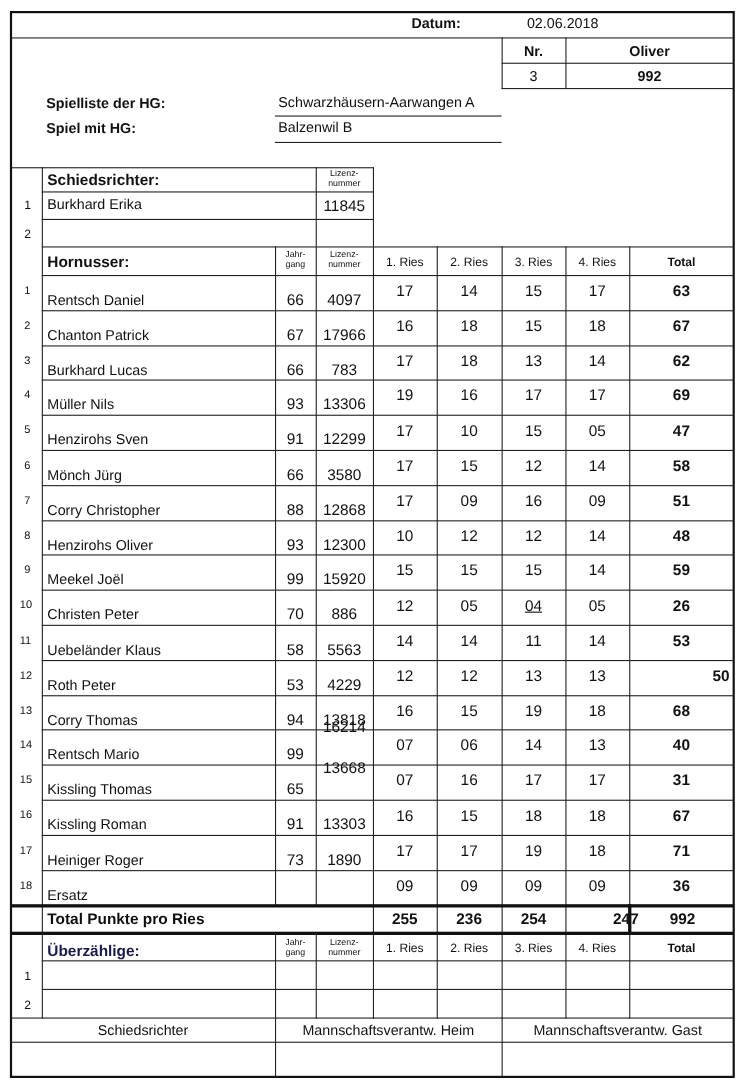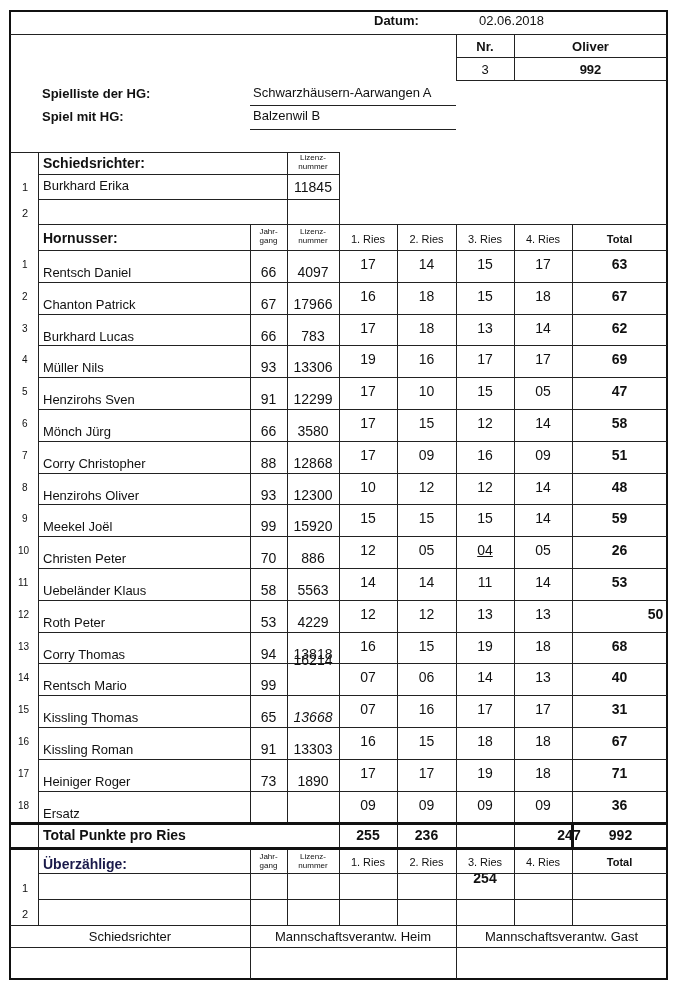--- a/index.html
+++ b/index.html
@@ -232,21 +232,21 @@
     <div class="txt c num" style="left:339px; top:669px; width:58px;">07</div>
     <div class="txt c num" style="left:397px; top:669px; width:59px;">06</div>
     <div class="txt c num ries3-13" style="left:456px; top:669px; width:58px;">14</div>
     <div class="txt c num" style="left:514px; top:669px; width:58px;">13</div>
     <div class="txt c num b" style="left:572px; top:669px; width:95px;">40</div>
     <div class="hl" style="left:38px; top:727px; width:629px;"></div>
     <div class="abs" style="left:39px; top:696px; width:628px; height:31px;"></div>
     <div class="txt" style="left:18px; top:702px; font-size:10px;">15</div>
     <div class="txt" style="left:43px; top:710px;">Kissling Thomas</div>
     <div class="txt c num" style="left:250px; top:709px; width:37px;">65</div>
-    <div class="txt c num" style="left:287px; top:709px; width:52px;font-style:italic;">13668</div>
+    <div class="txt c num" style="left:287px; top:690px; width:52px;">13668</div>
     <div class="txt c num" style="left:339px; top:701px; width:58px;">07</div>
     <div class="txt c num" style="left:397px; top:701px; width:59px;">16</div>
     <div class="txt c num ries3-14" style="left:456px; top:701px; width:58px;">17</div>
     <div class="txt c num" style="left:514px; top:701px; width:58px;">17</div>
     <div class="txt c num b" style="left:572px; top:701px; width:95px;">31</div>
     <div class="hl" style="left:38px; top:759px; width:629px;"></div>
     <div class="abs" style="left:39px; top:728px; width:628px; height:31px;"></div>
     <div class="txt" style="left:18px; top:734px; font-size:10px;">16</div>
     <div class="txt" style="left:43px; top:742px;">Kissling Roman</div>
     <div class="txt c num" style="left:250px; top:741px; width:37px;">91</div>
@@ -277,21 +277,21 @@
     <div class="txt c num ries3-17" style="left:456px; top:797px; width:58px;">09</div>
     <div class="txt c num" style="left:514px; top:797px; width:58px;">09</div>
     <div class="txt c num b" style="left:572px; top:797px; width:95px;">36</div>
   </div>
 
 <div class="thick-h" style="left:10px; top:822px; width:657px;"></div>
 <div class="thick-v" style="left:571px; top:822px; height:27px;"></div>
 <div class="txt b" style="left:43px; top:827px; font-size:14px;">Total Punkte pro Ries</div>
 <div class="txt b c num" style="left:339px; top:827px; width:58px;">255</div>
 <div class="txt b c num" style="left:397px; top:827px; width:59px;">236</div>
-<div class="txt b c num" style="left:456px; top:827px; width:58px;margin-top:43px;">254</div>
+<div class="txt b c num" style="left:456px; top:827px; width:58px;">254</div>
 <div class="txt b c num" style="left:540px; top:827px; width:58px;">247</div>
 <div class="txt b c num" style="left:574px; top:827px; width:93px;">992</div>
 <div class="thick-h" style="left:10px; top:847px; width:657px;"></div>
 
 <div class="vl" style="left:38px; top:850px; height:76px;"></div>
 <div class="vl" style="left:250px; top:850px; height:76px;"></div>
 <div class="vl" style="left:287px; top:850px; height:76px;"></div>
 <div class="vl" style="left:339px; top:850px; height:76px;"></div>
 <div class="vl" style="left:397px; top:850px; height:76px;"></div>
 <div class="vl" style="left:456px; top:850px; height:76px;"></div>

